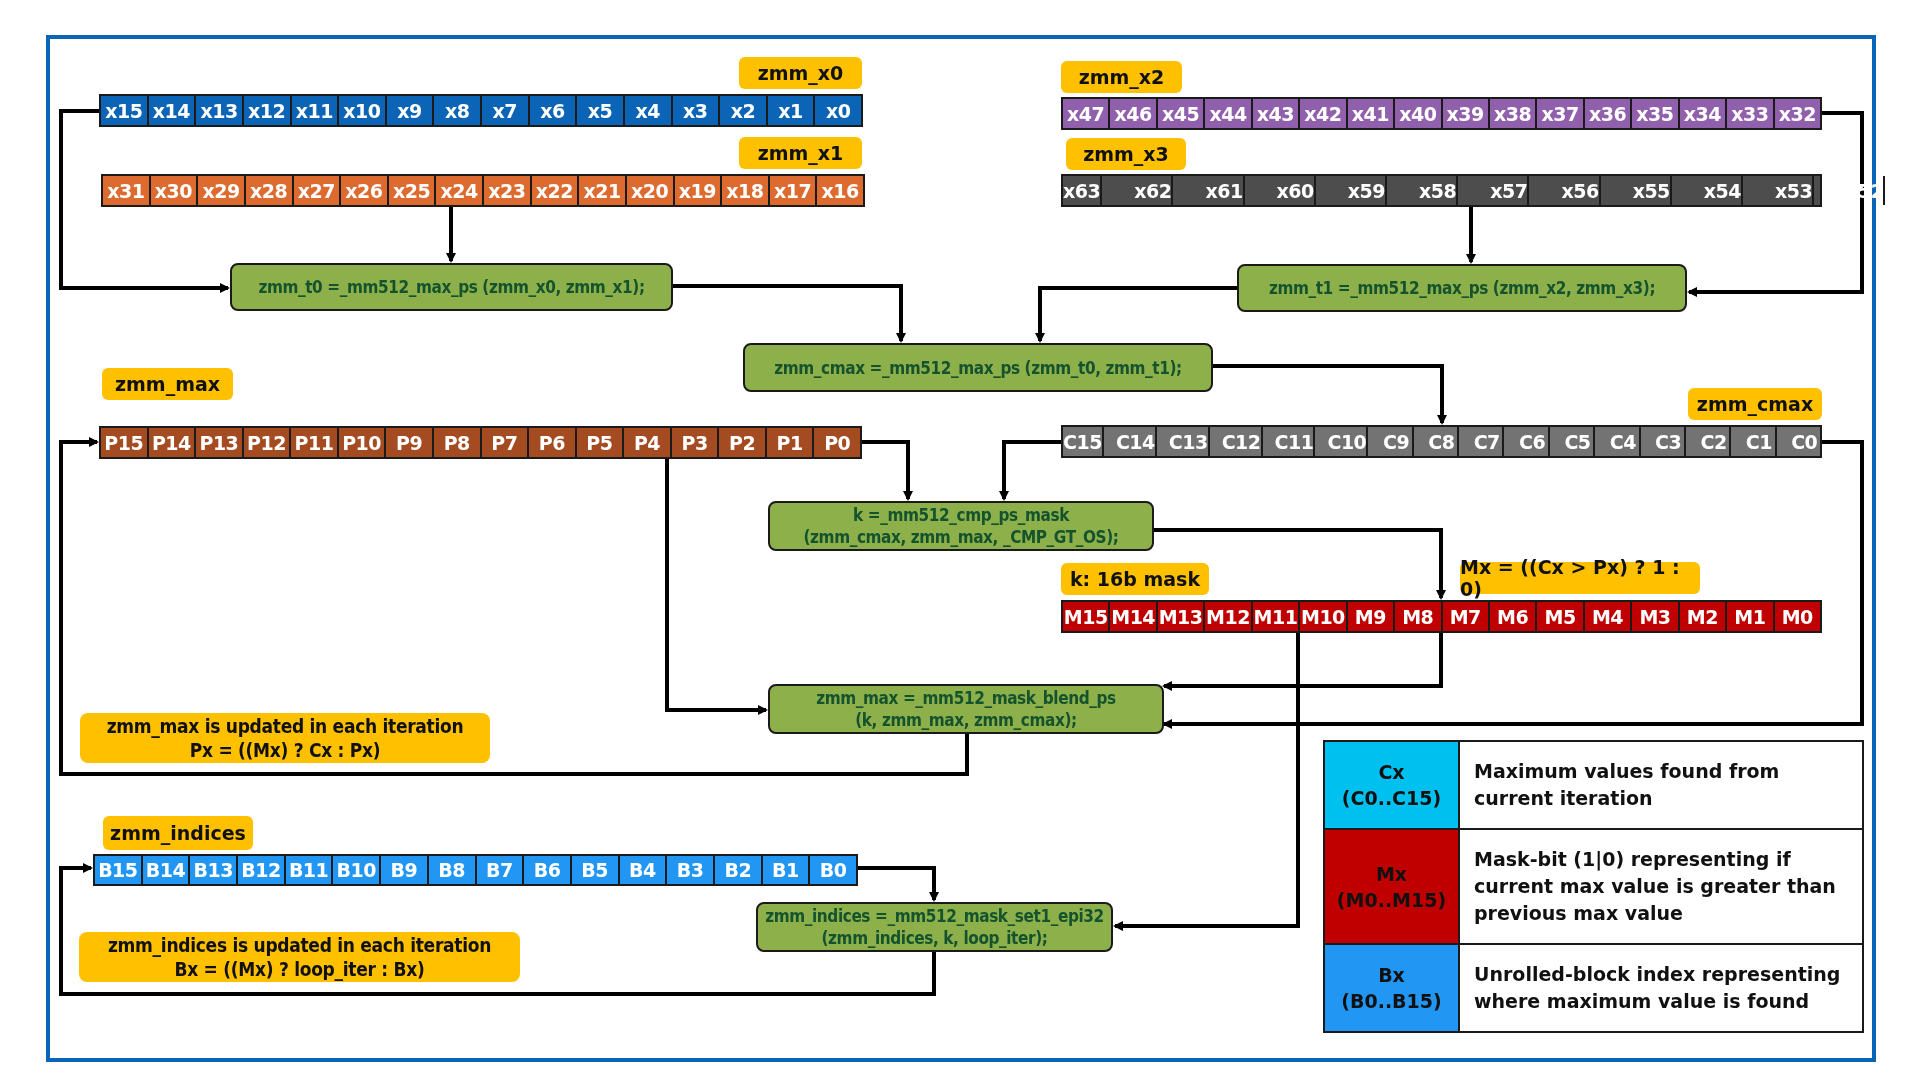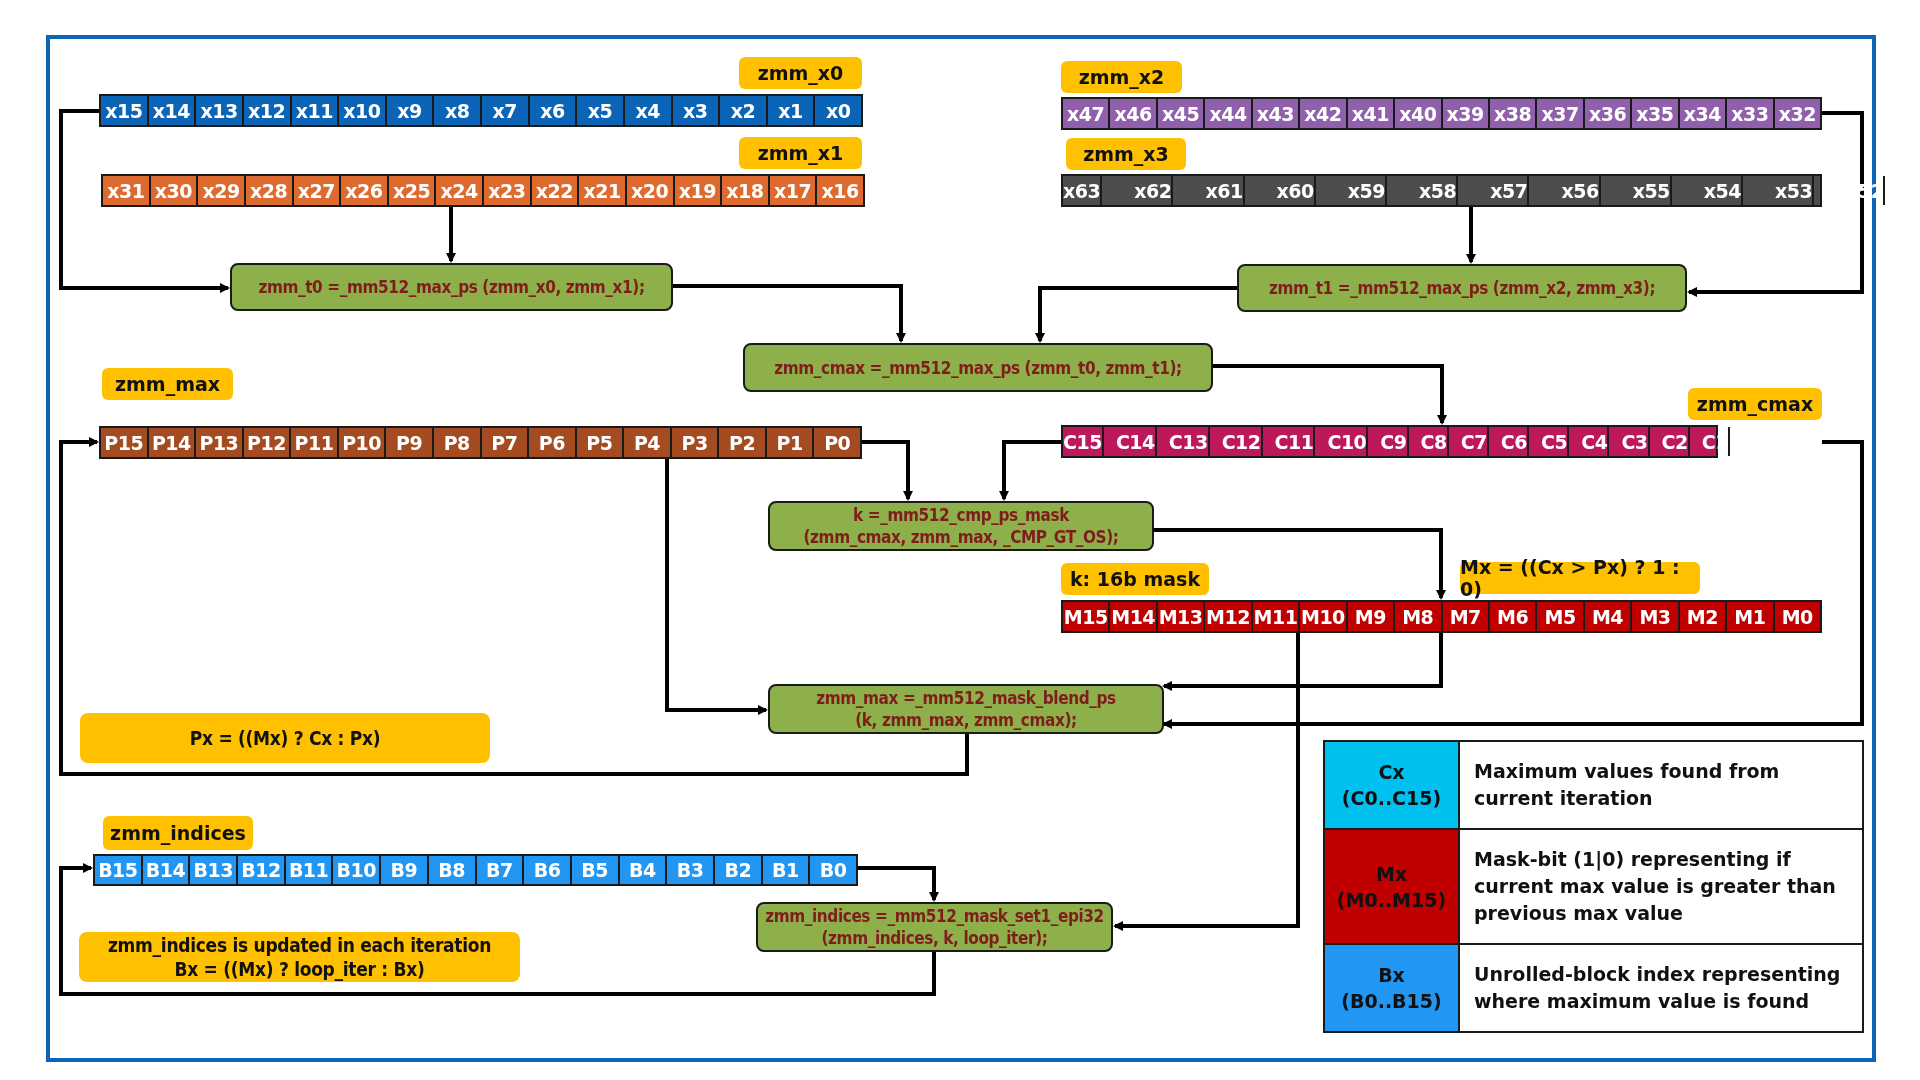--- a/index.html
+++ b/index.html
@@ -10,21 +10,21 @@
   .reg { position:absolute; display:flex; height:33px; border:2px solid #1a1a1a;
          box-sizing:border-box; }
   .reg .cell { flex:1; border-right:2px solid #1a1a1a; color:#fff; font-weight:bold;
                font-size:19px; display:flex; align-items:center; justify-content:center;
                letter-spacing:-0.5px; font-family:"DejaVu Sans",sans-serif; }
   .reg .cell:last-child { border-right:none; }
   .tag { position:absolute; background:#ffc000; border-radius:6px; color:#111;
          font-weight:bold; font-size:19px; display:flex; align-items:center;
          justify-content:center; font-family:"DejaVu Sans",sans-serif; }
   .op { position:absolute; background:#8db04a; border:2px solid #1a1a1a; border-radius:8px;
-        color:#7f1d1d; font-weight:bold; font-size:17px; display:flex; flex-direction:column;
+        color:#14532d; font-weight:bold; font-size:17px; display:flex; flex-direction:column;
         align-items:center; justify-content:center; line-height:22px; box-sizing:border-box;
         font-family:"DejaVu Sans Condensed","DejaVu Sans",sans-serif; letter-spacing:-0.4px; }
   .note { position:absolute; background:#ffc000; border-radius:8px; color:#111;
           font-weight:bold; font-size:19px; display:flex; flex-direction:column;
           align-items:center; justify-content:center; line-height:24px;
           font-family:"DejaVu Sans Condensed","DejaVu Sans",sans-serif; letter-spacing:-0.3px; }
   svg.wires { position:absolute; left:0; top:0; width:1920px; height:1080px; pointer-events:none; }
   .legend { position:absolute; left:1323px; top:740px; width:541px; border-collapse:collapse;
             font-family:"DejaVu Sans",sans-serif; }
   .legend td { border:2px solid #1a1a1a; font-weight:bold; font-size:19px; color:#111; }
@@ -173,21 +173,21 @@
     <div class="cell">P8</div>
     <div class="cell">P7</div>
     <div class="cell">P6</div>
     <div class="cell">P5</div>
     <div class="cell">P4</div>
     <div class="cell">P3</div>
     <div class="cell">P2</div>
     <div class="cell">P1</div>
     <div class="cell">P0</div>
   </div>
-<div class="reg" style="left: 1061px; top: 425px; width: 657px; background: #be185d; gap: 12px;">
+<div class="reg" style="left: 1061px; top: 425px; width: 761px; background: #737373; gap: 12px;">
     <div class="cell">C15</div>
     <div class="cell">C14</div>
     <div class="cell">C13</div>
     <div class="cell">C12</div>
     <div class="cell">C11</div>
     <div class="cell">C10</div>
     <div class="cell">C9</div>
     <div class="cell">C8</div>
     <div class="cell">C7</div>
     <div class="cell">C6</div>
@@ -251,20 +251,21 @@
 <div class="op" style="left:768px;top:684px;width:396px;height:50px;">
     <span>zmm_max =_mm512_mask_blend_ps</span>
     <span>(k, zmm_max, zmm_cmax);</span>
   </div>
 <div class="op" style="left:756px;top:902px;width:357px;height:50px;">
     <span>zmm_indices =_mm512_mask_set1_epi32</span>
     <span>(zmm_indices, k, loop_iter);</span>
   </div>
 
 <div class="note" style="left:80px;top:713px;width:410px;height:50px;">
+  <span>zmm_max is updated in each iteration</span>
   <span>Px = ((Mx) ? Cx : Px)</span>
 </div>
 <div class="note" style="left:79px;top:932px;width:441px;height:50px;">
   <span>zmm_indices is updated in each iteration</span>
   <span>Bx = ((Mx) ? loop_iter : Bx)</span>
 </div>
 
 <table class="legend">
   <tbody id="legend-body">
       <tr style="height: 70px;">

